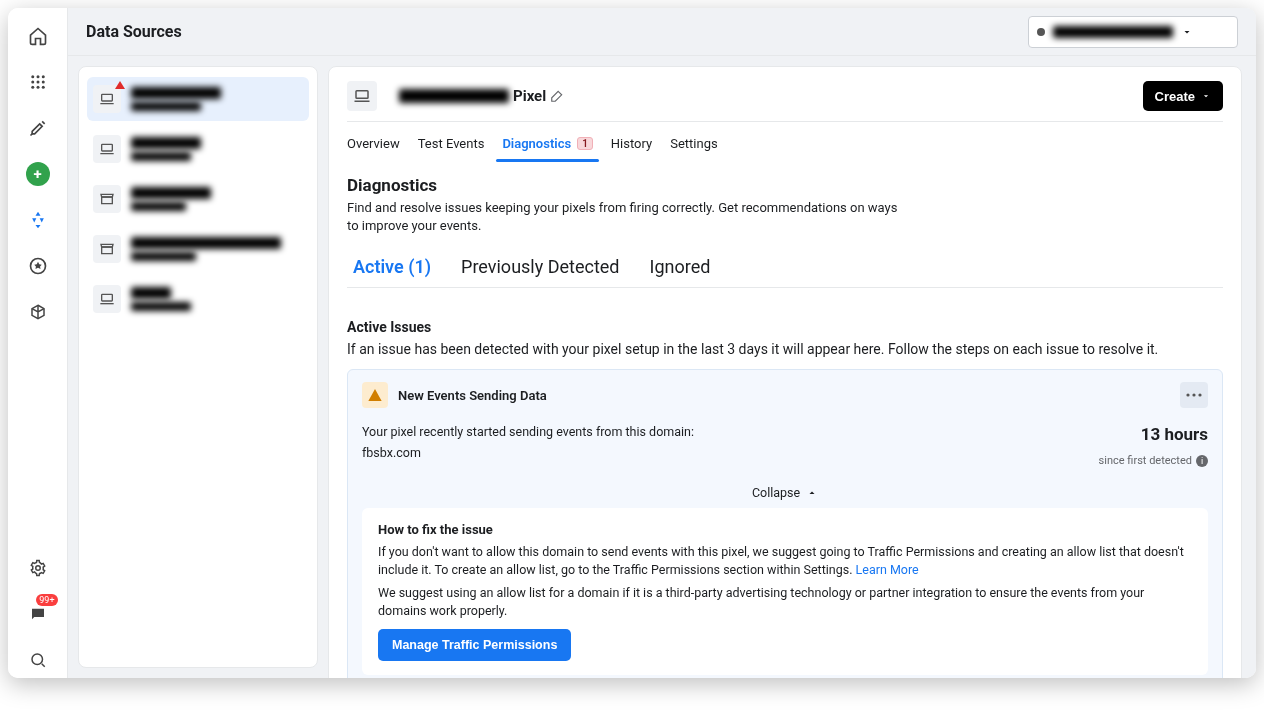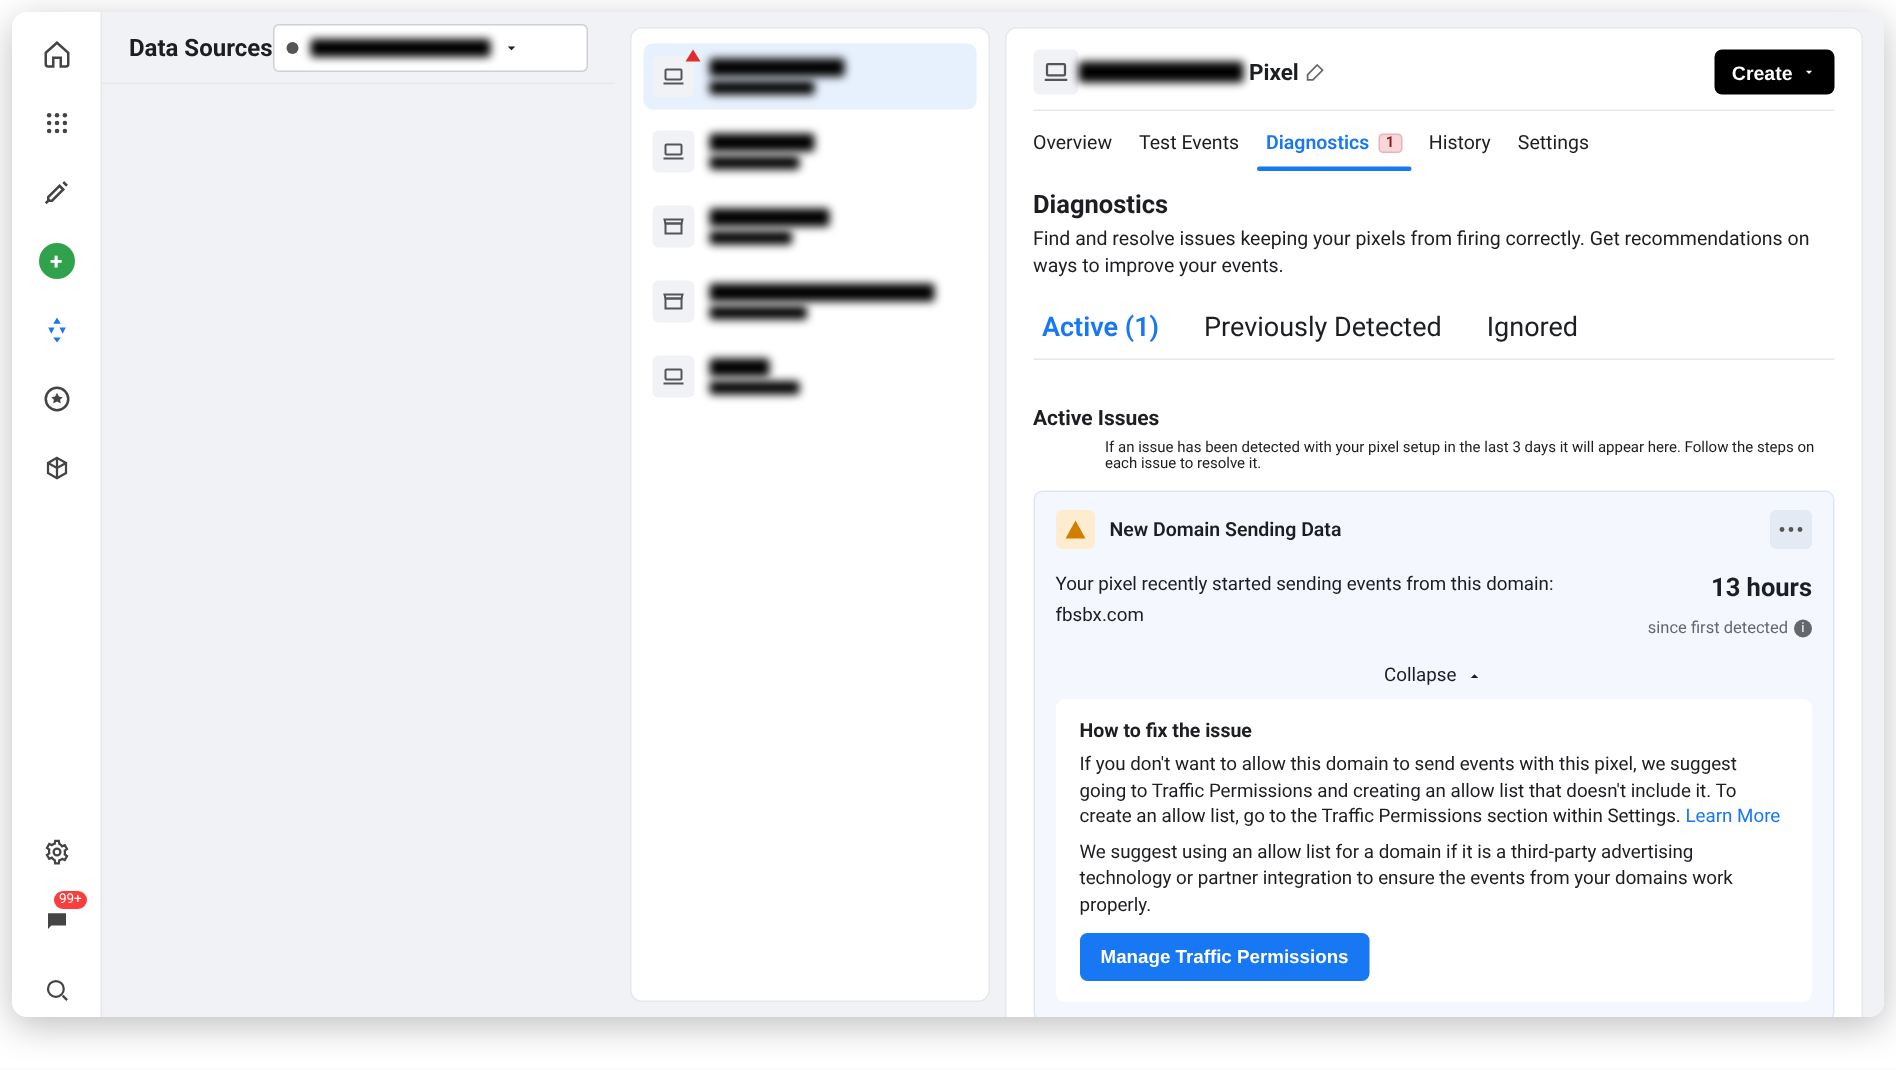--- a/index.html
+++ b/index.html
@@ -6,21 +6,21 @@
 body { font-family: -apple-system, BlinkMacSystemFont, "Segoe UI", Roboto, Helvetica, Arial, sans-serif; font-size: 13px; color: #1c1e21; background: #fff; }
 .app-frame { width: 1264px; height: 713px; position: relative; padding: 8px; }
 .app-window { width: 100%; height: 670px; background: #fff; border-radius: 10px; box-shadow: 0 6px 24px rgba(0,0,0,0.25); overflow: hidden; display: flex; }
 .rail { width: 60px; background: #fff; border-right: 1px solid #e6e8ea; display: flex; flex-direction: column; align-items: center; padding-top: 10px; gap: 10px; }
 .rail-spacer { flex: 1; }
 .rail-icon { width: 36px; height: 36px; display: flex; align-items: center; justify-content: center; border-radius: 6px; color: #444; position: relative; }
 .rail-icon.active { color: #1877f2; }
 .rail-icon .badge-99 { position:absolute; top:-2px; right:-2px; background:#fa3e3e; color:#fff; font-size:9px; padding:1px 3px; border-radius:6px; }
 .rail-add { width: 24px; height: 24px; border-radius: 50%; background: #31a24c; color: #fff; display:flex; align-items:center; justify-content:center; font-weight:bold; font-size:15px; }
 
-.main { flex: 1; display: flex; flex-direction: row; background:#f0f2f5; }
+.main { flex: 1; display: flex; flex-direction: column; background:#f0f2f5; }
 .topbar { height: 48px; background: #f0f2f5; border-bottom: 1px solid #e6e8ea; display: flex; align-items: center; padding: 0 18px; }
 .topbar-title { font-size: 16px; font-weight: 700; color: #1c1e21; }
 .topbar-spacer { flex: 1; }
 .account-selector { height: 32px; min-width: 210px; background:#fff; border:1px solid #ccd0d5; border-radius:4px; display:flex; align-items:center; padding:0 8px; gap:8px; }
 .redacted { display:inline-block; height:10px; background:#555; border-radius:1px; }
 .redacted-blur { display:inline-block; height:12px; background:#000; filter:blur(3px); border-radius:2px; }
 
 .body-cols { flex: 1; display: flex; overflow: hidden; }
 
 .list-col { width: 260px; padding: 10px; }
@@ -29,42 +29,42 @@
 .search-wrap input { border:none; outline:none; flex:1; font-size:13px; background:transparent; }
 .ds-item { display:flex; align-items:center; gap:10px; padding:8px 6px; border-radius:6px; position:relative; }
 .ds-item.selected { background:#e7f0fd; }
 .ds-icon { width:28px; height:28px; background:#f0f2f5; border-radius:4px; display:flex; align-items:center; justify-content:center; color:#555; position:relative; }
 .ds-icon .alert-dot { position:absolute; top:-4px; right:-4px; width:0; height:0; border-left:5px solid transparent; border-right:5px solid transparent; border-bottom:8px solid #e02c2c; }
 .ds-text { display:flex; flex-direction:column; gap:3px; }
 
 .detail-col { flex:1; padding:10px 14px 10px 0; overflow:auto; }
 .detail-card { background:#fff; border-radius:8px; border:1px solid #e6e8ea; min-height:100%; padding:14px 18px; }
 .detail-header { display:flex; align-items:center; gap:10px; border-bottom:1px solid #e6e8ea; padding-bottom:0; }
-.detail-header-left { display:flex; align-items:center; gap:0; padding-bottom:10px; }
+.detail-header-left { display:flex; align-items:center; gap:22px; padding-bottom:10px; }
 .asset-icon { width:30px; height:30px; background:#f0f2f5; border-radius:4px; display:flex; align-items:center; justify-content:center; }
 .asset-title { font-size:15px; font-weight:700; display:flex; align-items:center; gap:4px; }
 .edit-pencil { color:#65676b; font-size:13px; }
 .dh-spacer { flex:1; }
 .create-btn { background:#000000; color:#fff; border:none; border-radius:5px; height:30px; padding:0 12px; font-size:13px; font-weight:600; display:flex; align-items:center; gap:6px; margin-bottom:10px; }
 
 .tabrow { display:flex; gap:18px; font-size:13px; padding-top:8px; }
 .tab { padding:6px 0 10px 0; color:#1c1e21; position:relative; display:flex; align-items:center; gap:6px; }
 .tab.active { color:#1877f2; font-weight:600; }
 .tab.active::after { content:""; position:absolute; left:-6px; right:-6px; bottom:-1px; height:3px; background:#1877f2; border-radius:2px; }
 .tab .count-badge { background:#f8d7da; border:1px solid #f1b0b7; color:#86181d; font-size:10px; padding:0 4px; border-radius:3px; }
 
 .section-title { font-size:17px; font-weight:700; margin-top:14px; }
 .section-desc { font-size:13px; color:#1c1e21; max-width:560px; margin-top:4px; line-height:1.35; }
 
 .filter-row { display:flex; gap:18px; margin-top:14px; border-bottom:1px solid #e6e8ea; }
 .filter-tab { padding:8px 6px 10px; font-size:18px; color:#1c1e21; }
 .filter-tab.active { color:#1877f2; font-weight:600; }
 
 .subsection-title { font-size:14px; font-weight:700; margin-top:31px; }
-.subsection-desc { font-size:10px; color:#1c1e21; margin-top:6px;margin-left:48px; }
+.subsection-desc { font-size:14px; color:#1c1e21; margin-top:6px; }
 
 .issue-card { margin-top:12px; border:1px solid #dbe7f5; background:#f4f8fe; border-radius:6px; padding:12px 14px; }
 .issue-head { display:flex; align-items:center; gap:10px; }
 .warn-ico { width:26px; height:26px; background:#fdeccf; border-radius:4px; display:flex; align-items:center; justify-content:center; color:#d17e00; font-weight:bold; }
 .issue-title { font-size:13px; font-weight:600; color:#1c1e21; }
 .ih-spacer { flex:1; }
 .more-btn { width:28px; height:26px; background:#e4eaf3; border-radius:4px; display:flex; align-items:center; justify-content:center; color:#555; font-weight:bold; }
 
 .issue-body { display:flex; margin-top:16px; gap:48px; }
 .issue-left { flex:1; font-size:12.5px; color:#1c1e21; }
@@ -295,21 +295,21 @@
           <div class="subsection-title">Active Issues</div>
           <div class="subsection-desc">If an issue has been detected with your pixel setup in the last 3 days it will appear here. Follow the steps on each issue to resolve it.</div>
 
           <div class="issue-card">
             <div class="issue-head">
               <div class="warn-ico">
                 <svg width="16" height="16" viewBox="0 0 24 24" fill="currentColor">
                       <path d="M12 3l10 18H2L12 3zm-1 7h2v5h-2v-5zm0 6h2v2h-2v-2z"></path>
                     </svg>
               </div>
-              <div class="issue-title">New Domain Sending Data</div>
+              <div class="issue-title">New Events Sending Data</div>
               <div class="ih-spacer"></div>
               <div class="more-btn">
                 <svg width="16" height="4" viewBox="0 0 16 4" fill="currentColor">
                       <circle cx="2" cy="2" r="1.6"></circle>
                       <circle cx="8" cy="2" r="1.6"></circle>
                       <circle cx="14" cy="2" r="1.6"></circle>
                     </svg>
               </div>
             </div>
 

